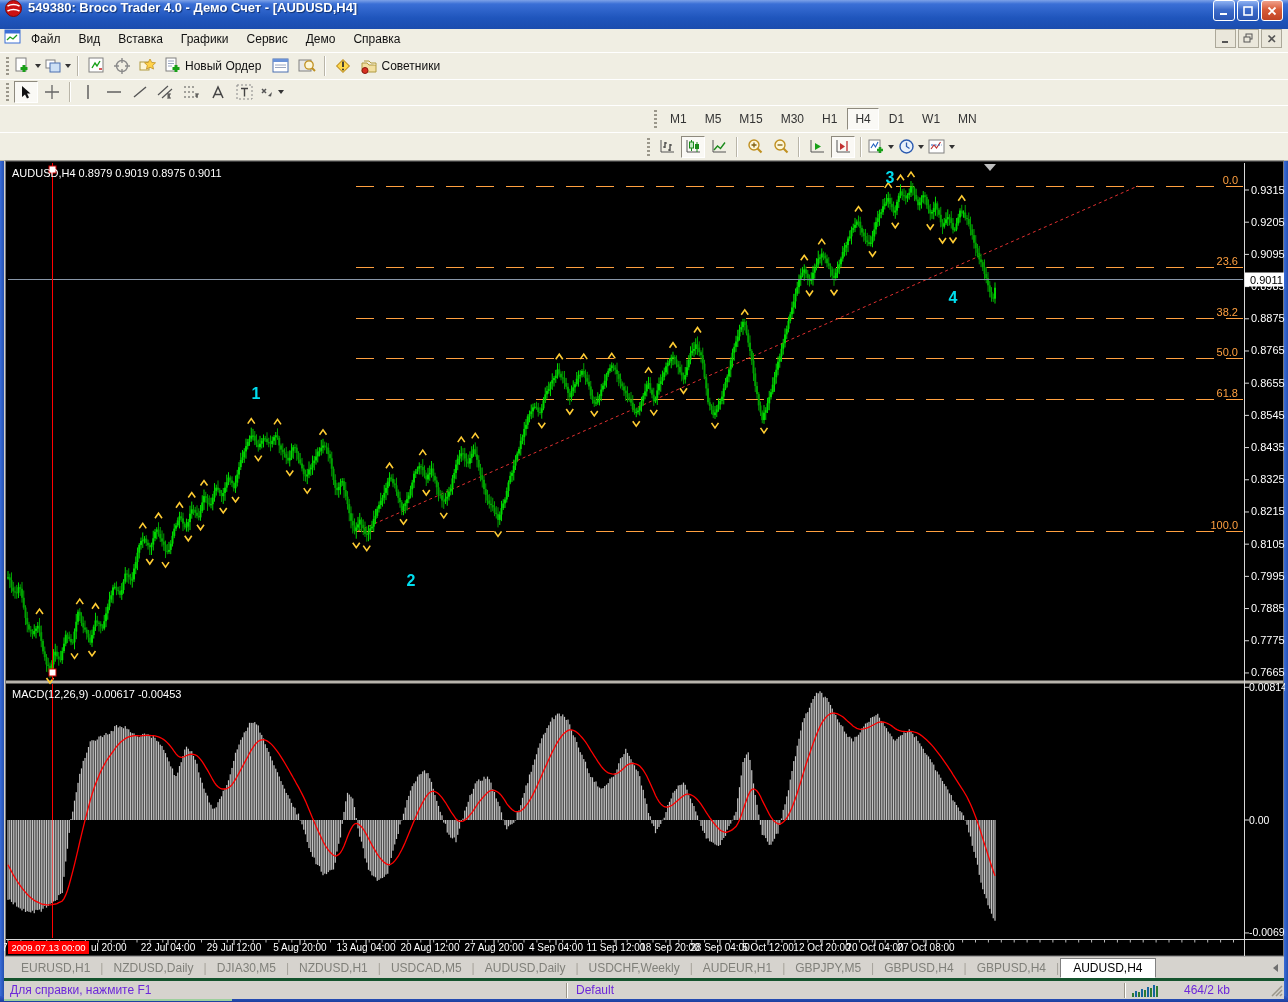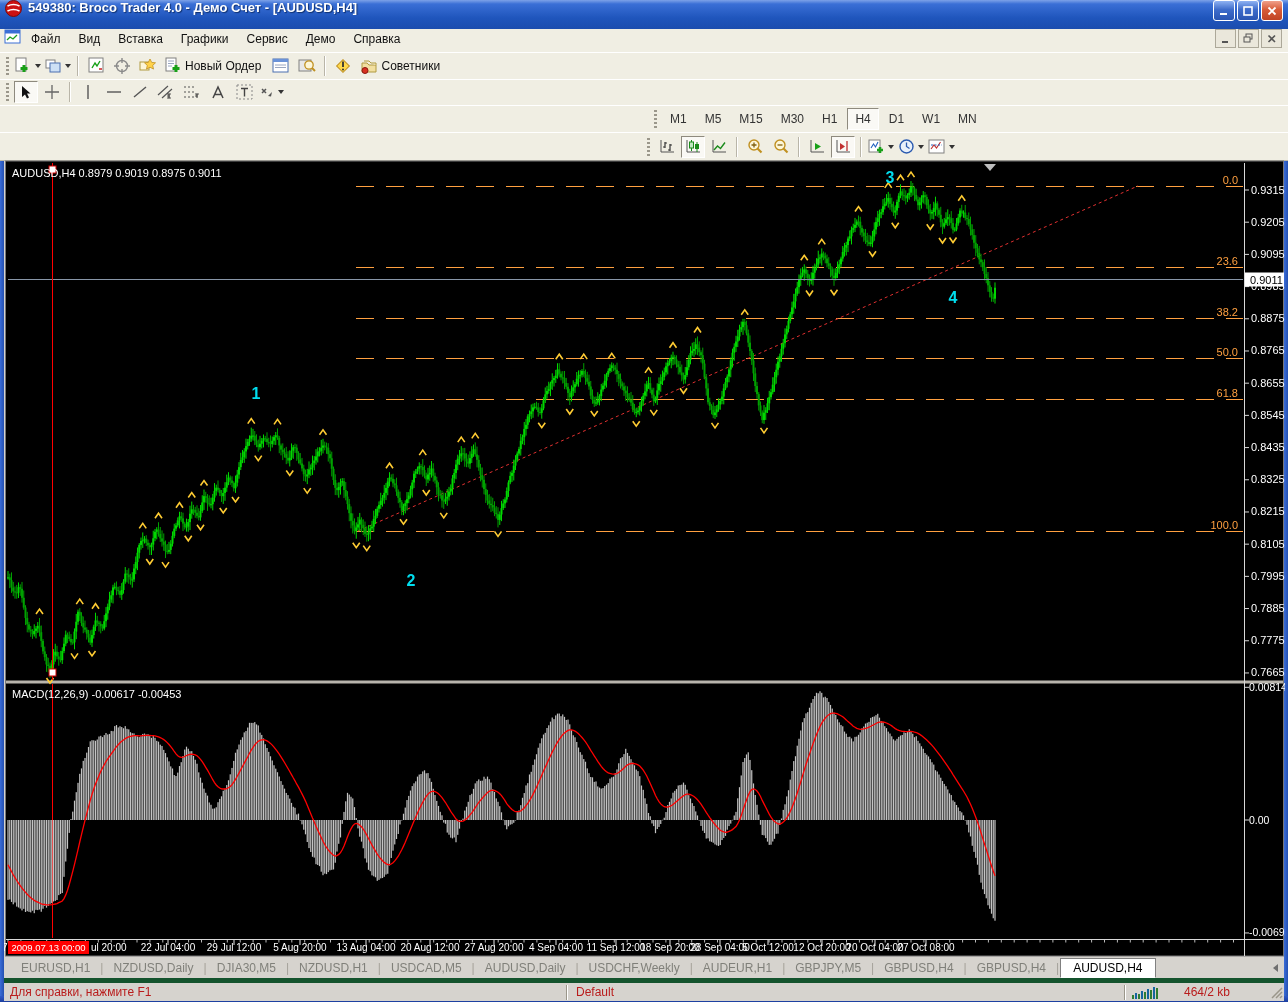--- a/index.html
+++ b/index.html
@@ -46,21 +46,21 @@
   #chart-svg{position:absolute;left:4px;top:160px}
   
   .tabbar{left:4px;right:4px;top:957px;height:21px;background:#D6D3CE;display:flex;align-items:center;
     padding-left:8px;font-size:12px;color:#80807A}
   .tab{padding:2px 9px;white-space:nowrap}
   .tab.active{background:#fff;color:#000;border:1px solid #808080;border-bottom-color:#fff;padding:2px 12px}
   .tabsep{color:#A5A29A;padding:0 1px}
   .tab-scroll{margin-left:auto;margin-right:6px;width:0;height:0;border-top:4px solid transparent;
     border-bottom:4px solid transparent;border-right:5px solid #6F6F6F}
   
-  .statusbar{left:4px;right:4px;top:978px;height:18px;background:#D6D3CE;border-top:5px solid #14532d;font-size:12px;color:#b91c1c}
+  .statusbar{left:4px;right:4px;top:978px;height:18px;background:#D6D3CE;border-top:3px solid #14532d;font-size:12px;color:#6d28d9}
   .sb-sep{position:absolute;top:2px;bottom:1px;width:1px;background:#9A968A;border-right:1px solid #fff}
   .sb-text{position:absolute;top:2px;white-space:nowrap}
   .grip-corner{position:absolute;right:1px;top:3px}
 </style>
 </head>
 <body>
 
 <div class="abs frame-left"></div>
 <div class="abs frame-right"></div>
 <div class="abs frame-bottom"></div>

